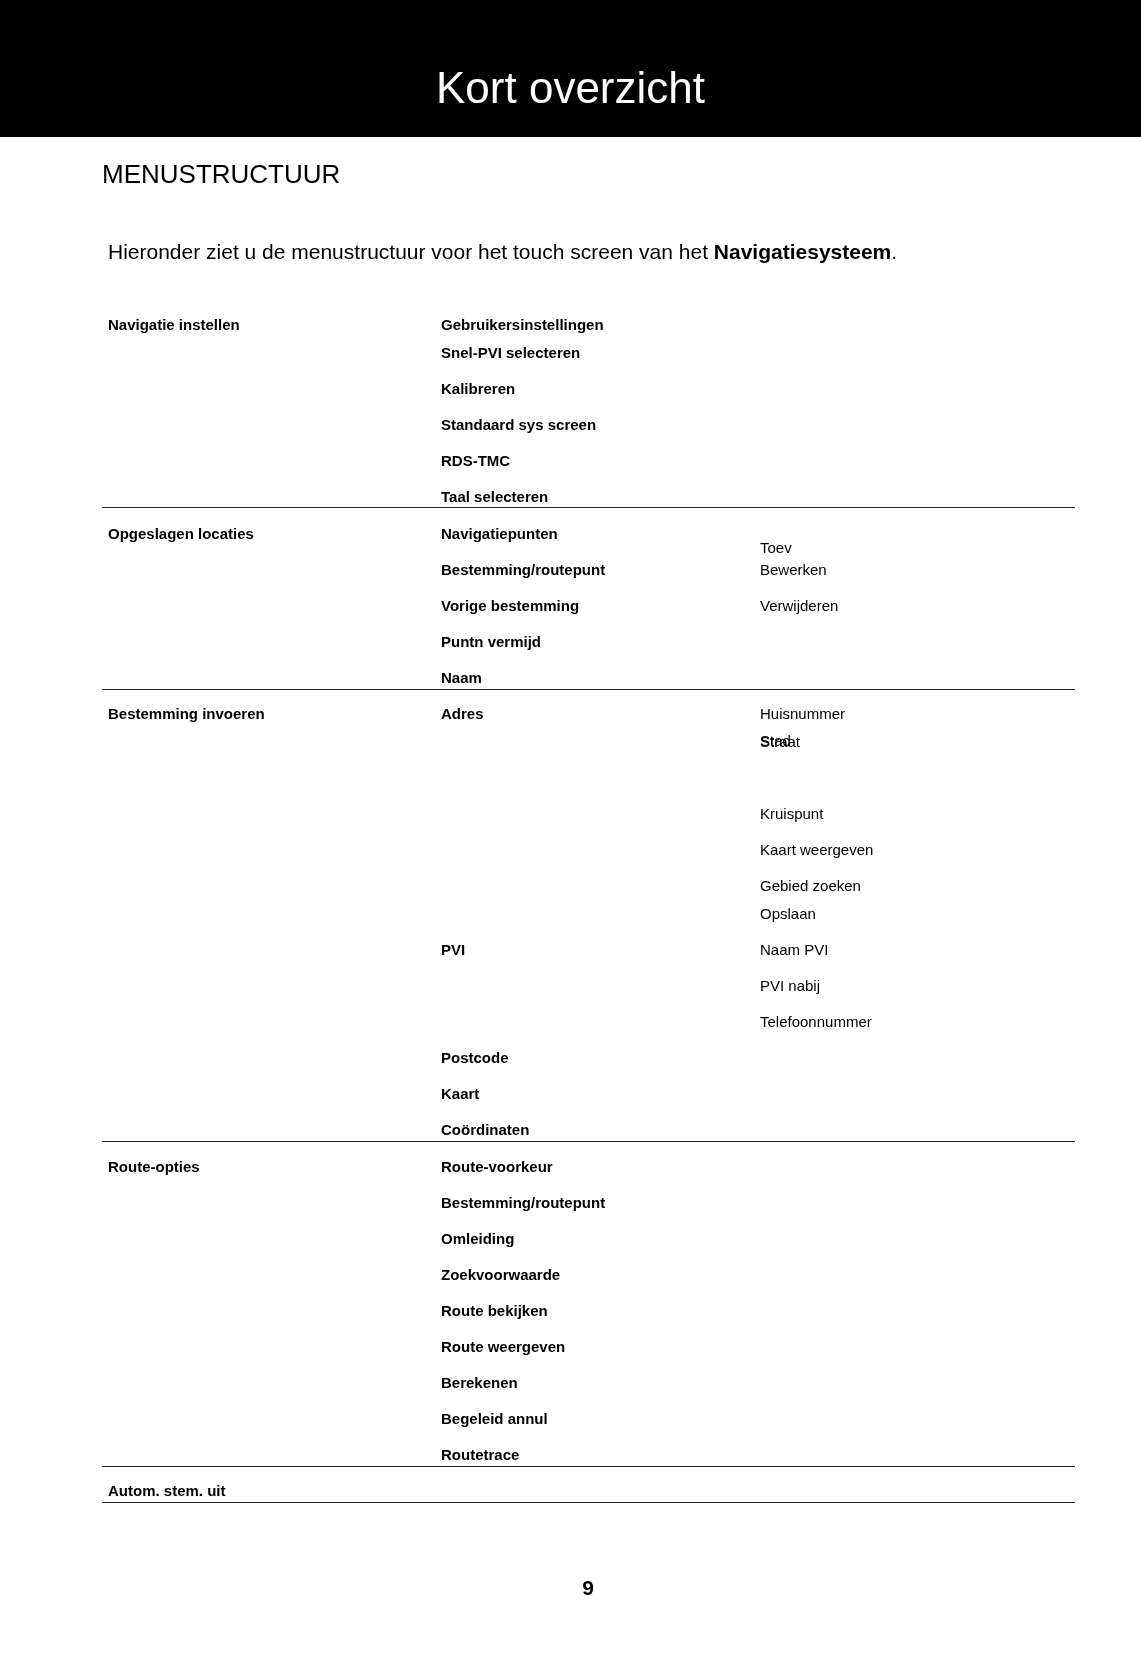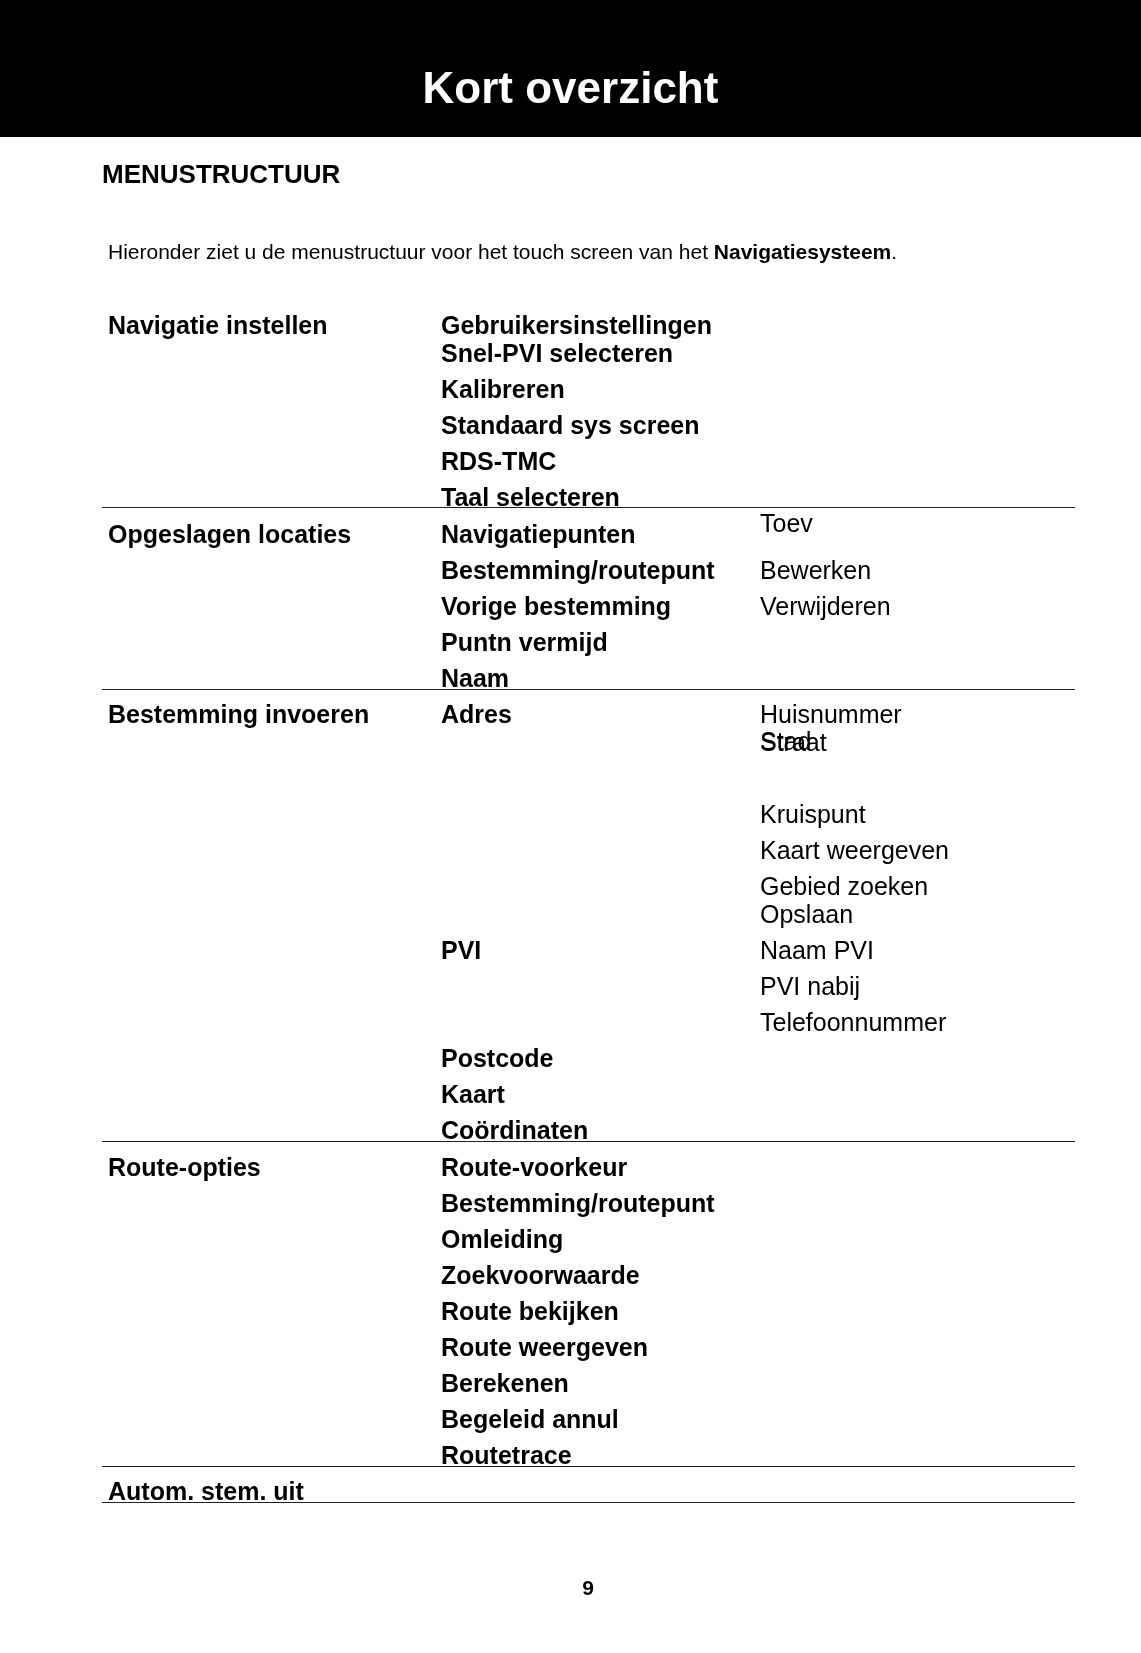--- a/index.html
+++ b/index.html
@@ -1,24 +1,24 @@
 <!DOCTYPE html>
 <html><head>
 <meta charset="utf-8">
 <style>
   html, body { margin:0; padding:0; background:#ffffff; }
   body { width:1141px; height:1653px; position:relative; overflow:hidden;
          font-family:"Liberation Sans", sans-serif; color:#000; }
   .header-bar { position:absolute; left:0; top:0; width:1141px; height:137px; background:#000; }
   .header-title { position:absolute; left:0; width:1141px; top:62px; text-align:center;
-                  color:#fff; font-weight:bold; font-size:44px; line-height:52px; }
-  .section-title { position:absolute; left:102px; top:158px; font-weight:bold; font-size:26px; line-height:32px; }
+                  color:#fff; font-weight:normal; font-size:44px; line-height:52px; }
+  .section-title { position:absolute; left:102px; top:158px; font-weight:normal; font-size:26px; line-height:32px; }
   .intro { position:absolute; left:108px; top:239px; font-size:21px; line-height:26px;text-align:center; }
   .intro b { font-weight:bold; }
-  .t { position:absolute; font-size:25px; line-height:26px; white-space:nowrap;text-align:center; }
+  .t { position:absolute; font-size:15px; line-height:26px; white-space:nowrap;text-align:center; }
   .c1 { left:108px; font-weight:bold; }
   .c2 { left:441px;font-weight:bold; }
   .c3 { left:760px; }
   .rule { position:absolute; left:102px; width:973px; height:0; border-top:1.5px solid #222; }
   .page-num { position:absolute; left:0; width:1176px; text-align:center; top:1575px;
               font-weight:bold; font-size:21px; line-height:26px; }
 </style>
 </head>
 <body>
 
@@ -33,21 +33,21 @@
 <div class="t c2" style="top:312px">Gebruikersinstellingen</div>
 <div class="t c2" style="top:340px">Snel-PVI selecteren</div>
 <div class="t c2" style="top:376px">Kalibreren</div>
 <div class="t c2" style="top:412px">Standaard sys screen</div>
 <div class="t c2" style="top:448px">RDS-TMC</div>
 <div class="t c2" style="top:484px">Taal selecteren</div>
 <div class="rule" style="top:507px"></div>
 
 <div class="t c1" style="top:521px">Opgeslagen locaties</div>
 <div class="t c2" style="top:521px">Navigatiepunten</div>
-<div class="t c3" style="top:510px">Toev</div>
+<div class="t c3" style="top:535px">Toev</div>
 <div class="t c2" style="top:557px">Bestemming/routepunt</div>
 <div class="t c3" style="top:557px">Bewerken</div>
 <div class="t c2" style="top:593px">Vorige bestemming</div>
 <div class="t c3" style="top:593px">Verwijderen</div>
 <div class="t c2" style="top:629px">Puntn vermijd</div>
 <div class="t c2" style="top:665px">Naam</div>
 <div class="rule" style="top:689px"></div>
 
 <div class="t c1" style="top:701px">Bestemming invoeren</div>
 <div class="t c2" style="top:701px">Adres</div>

